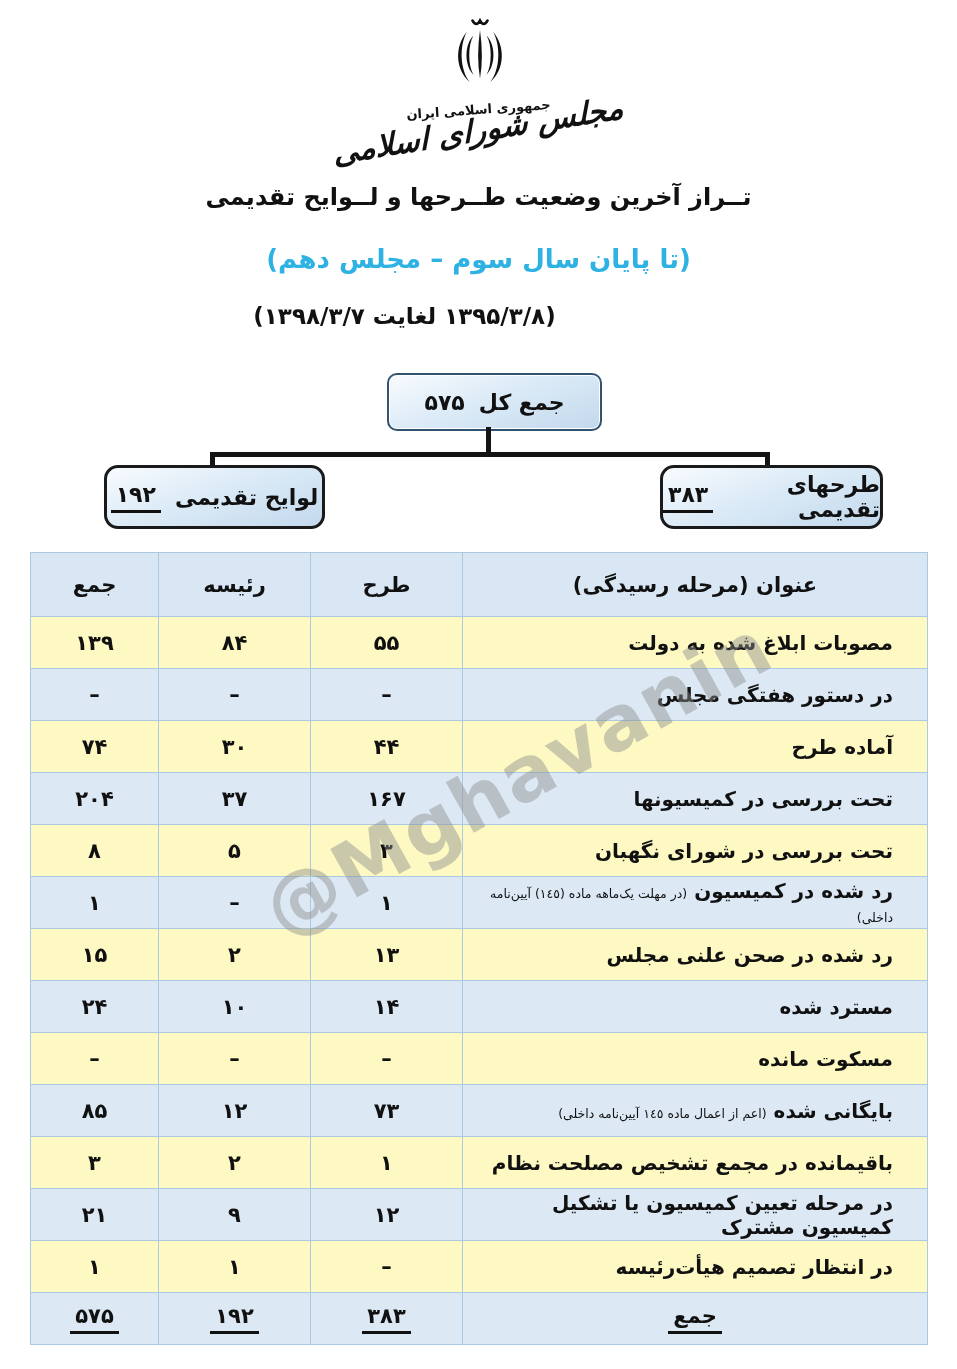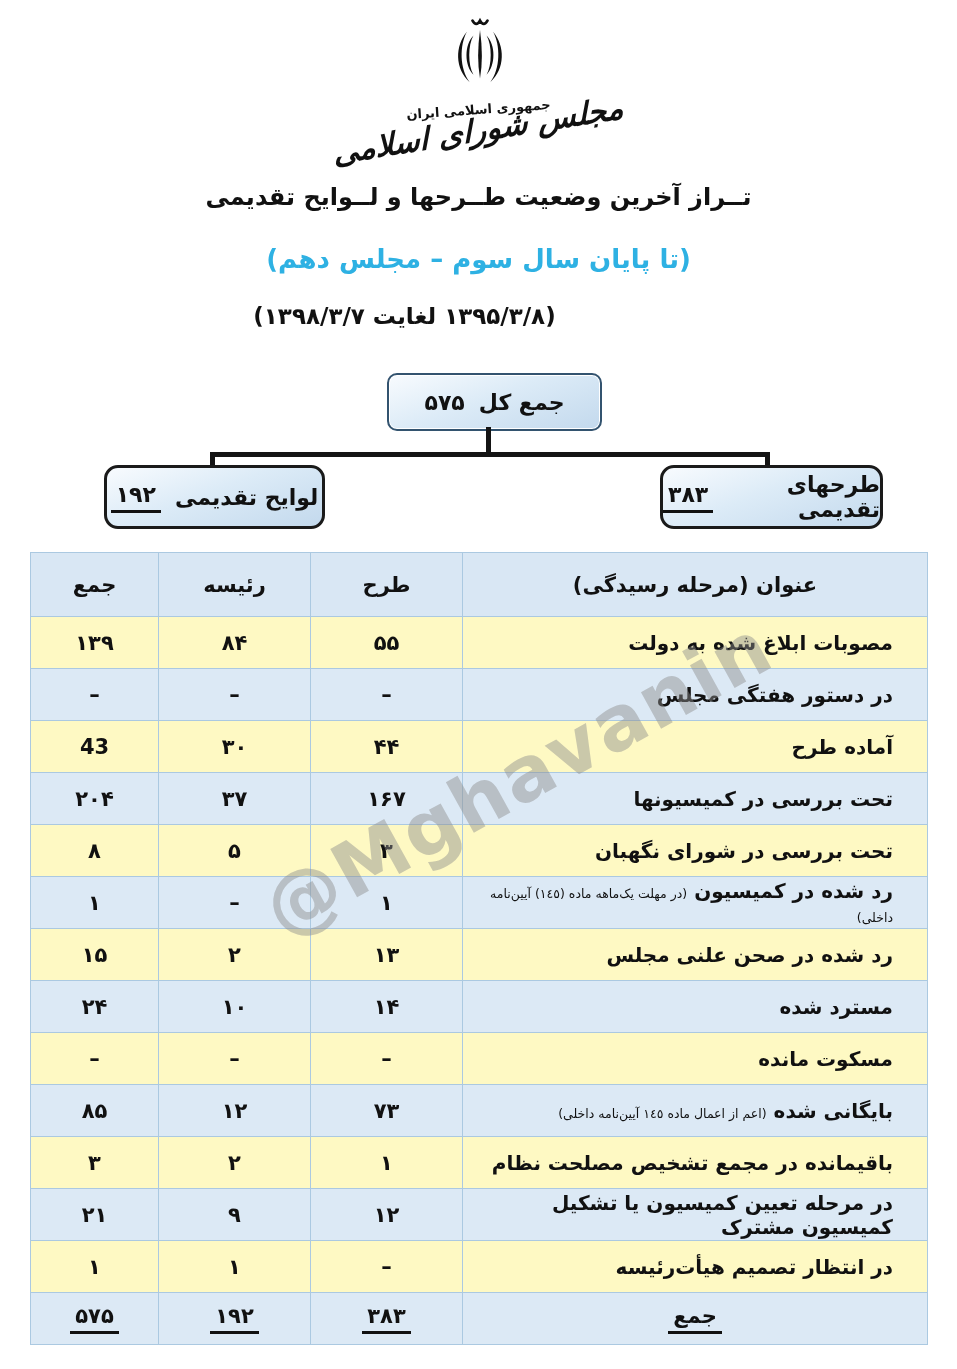--- a/index.html
+++ b/index.html
@@ -130,21 +130,21 @@
     <tr class="alt">
       <td class="lbl"><span>در دستور هفتگی مجلس</span> <span class="note"></span></td>
       <td class="num">–</td>
       <td class="num">–</td>
       <td class="num">–</td>
     </tr>
     <tr>
       <td class="lbl"><span>آماده طرح</span> <span class="note"></span></td>
       <td class="num">۴۴</td>
       <td class="num">۳۰</td>
-      <td class="num">43</td>
+      <td class="num">۷۴</td>
     </tr>
     <tr class="alt">
       <td class="lbl"><span>تحت بررسی در کمیسیونها</span> <span class="note"></span></td>
       <td class="num">۱۶۷</td>
       <td class="num">۳۷</td>
       <td class="num">۲۰۴</td>
     </tr>
     <tr>
       <td class="lbl"><span>تحت بررسی در شورای نگهبان</span> <span class="note"></span></td>
       <td class="num">۳</td>

